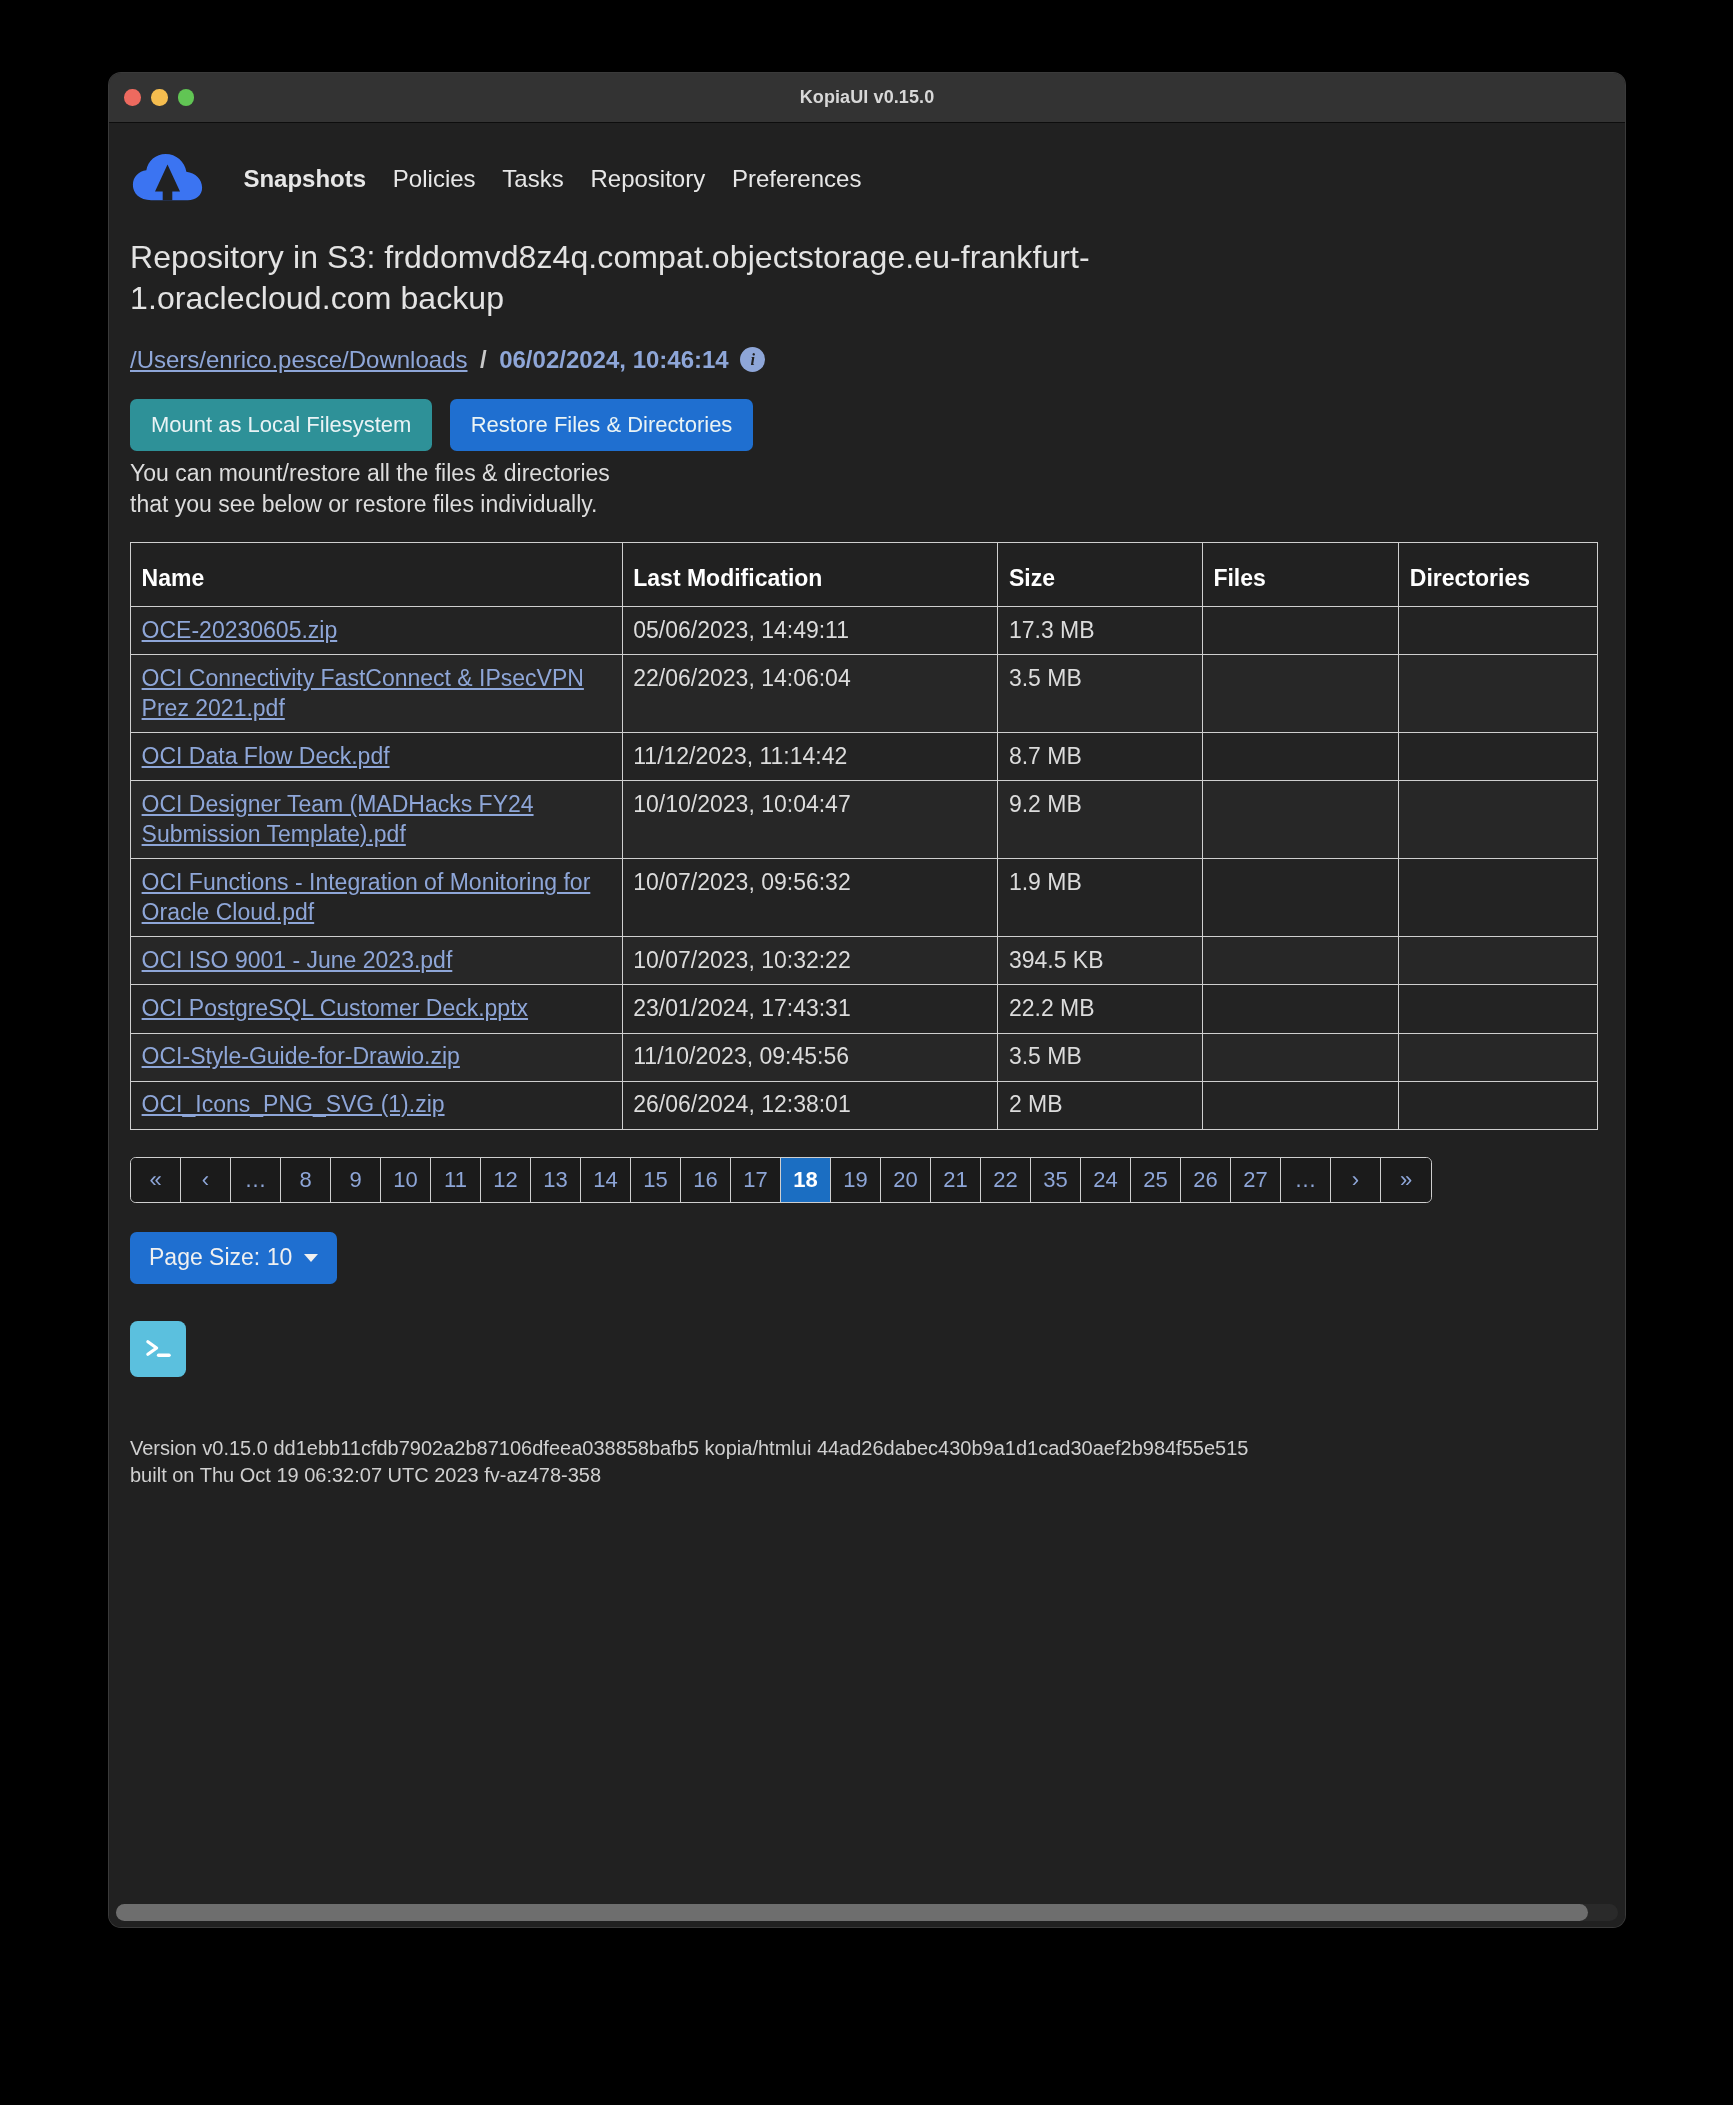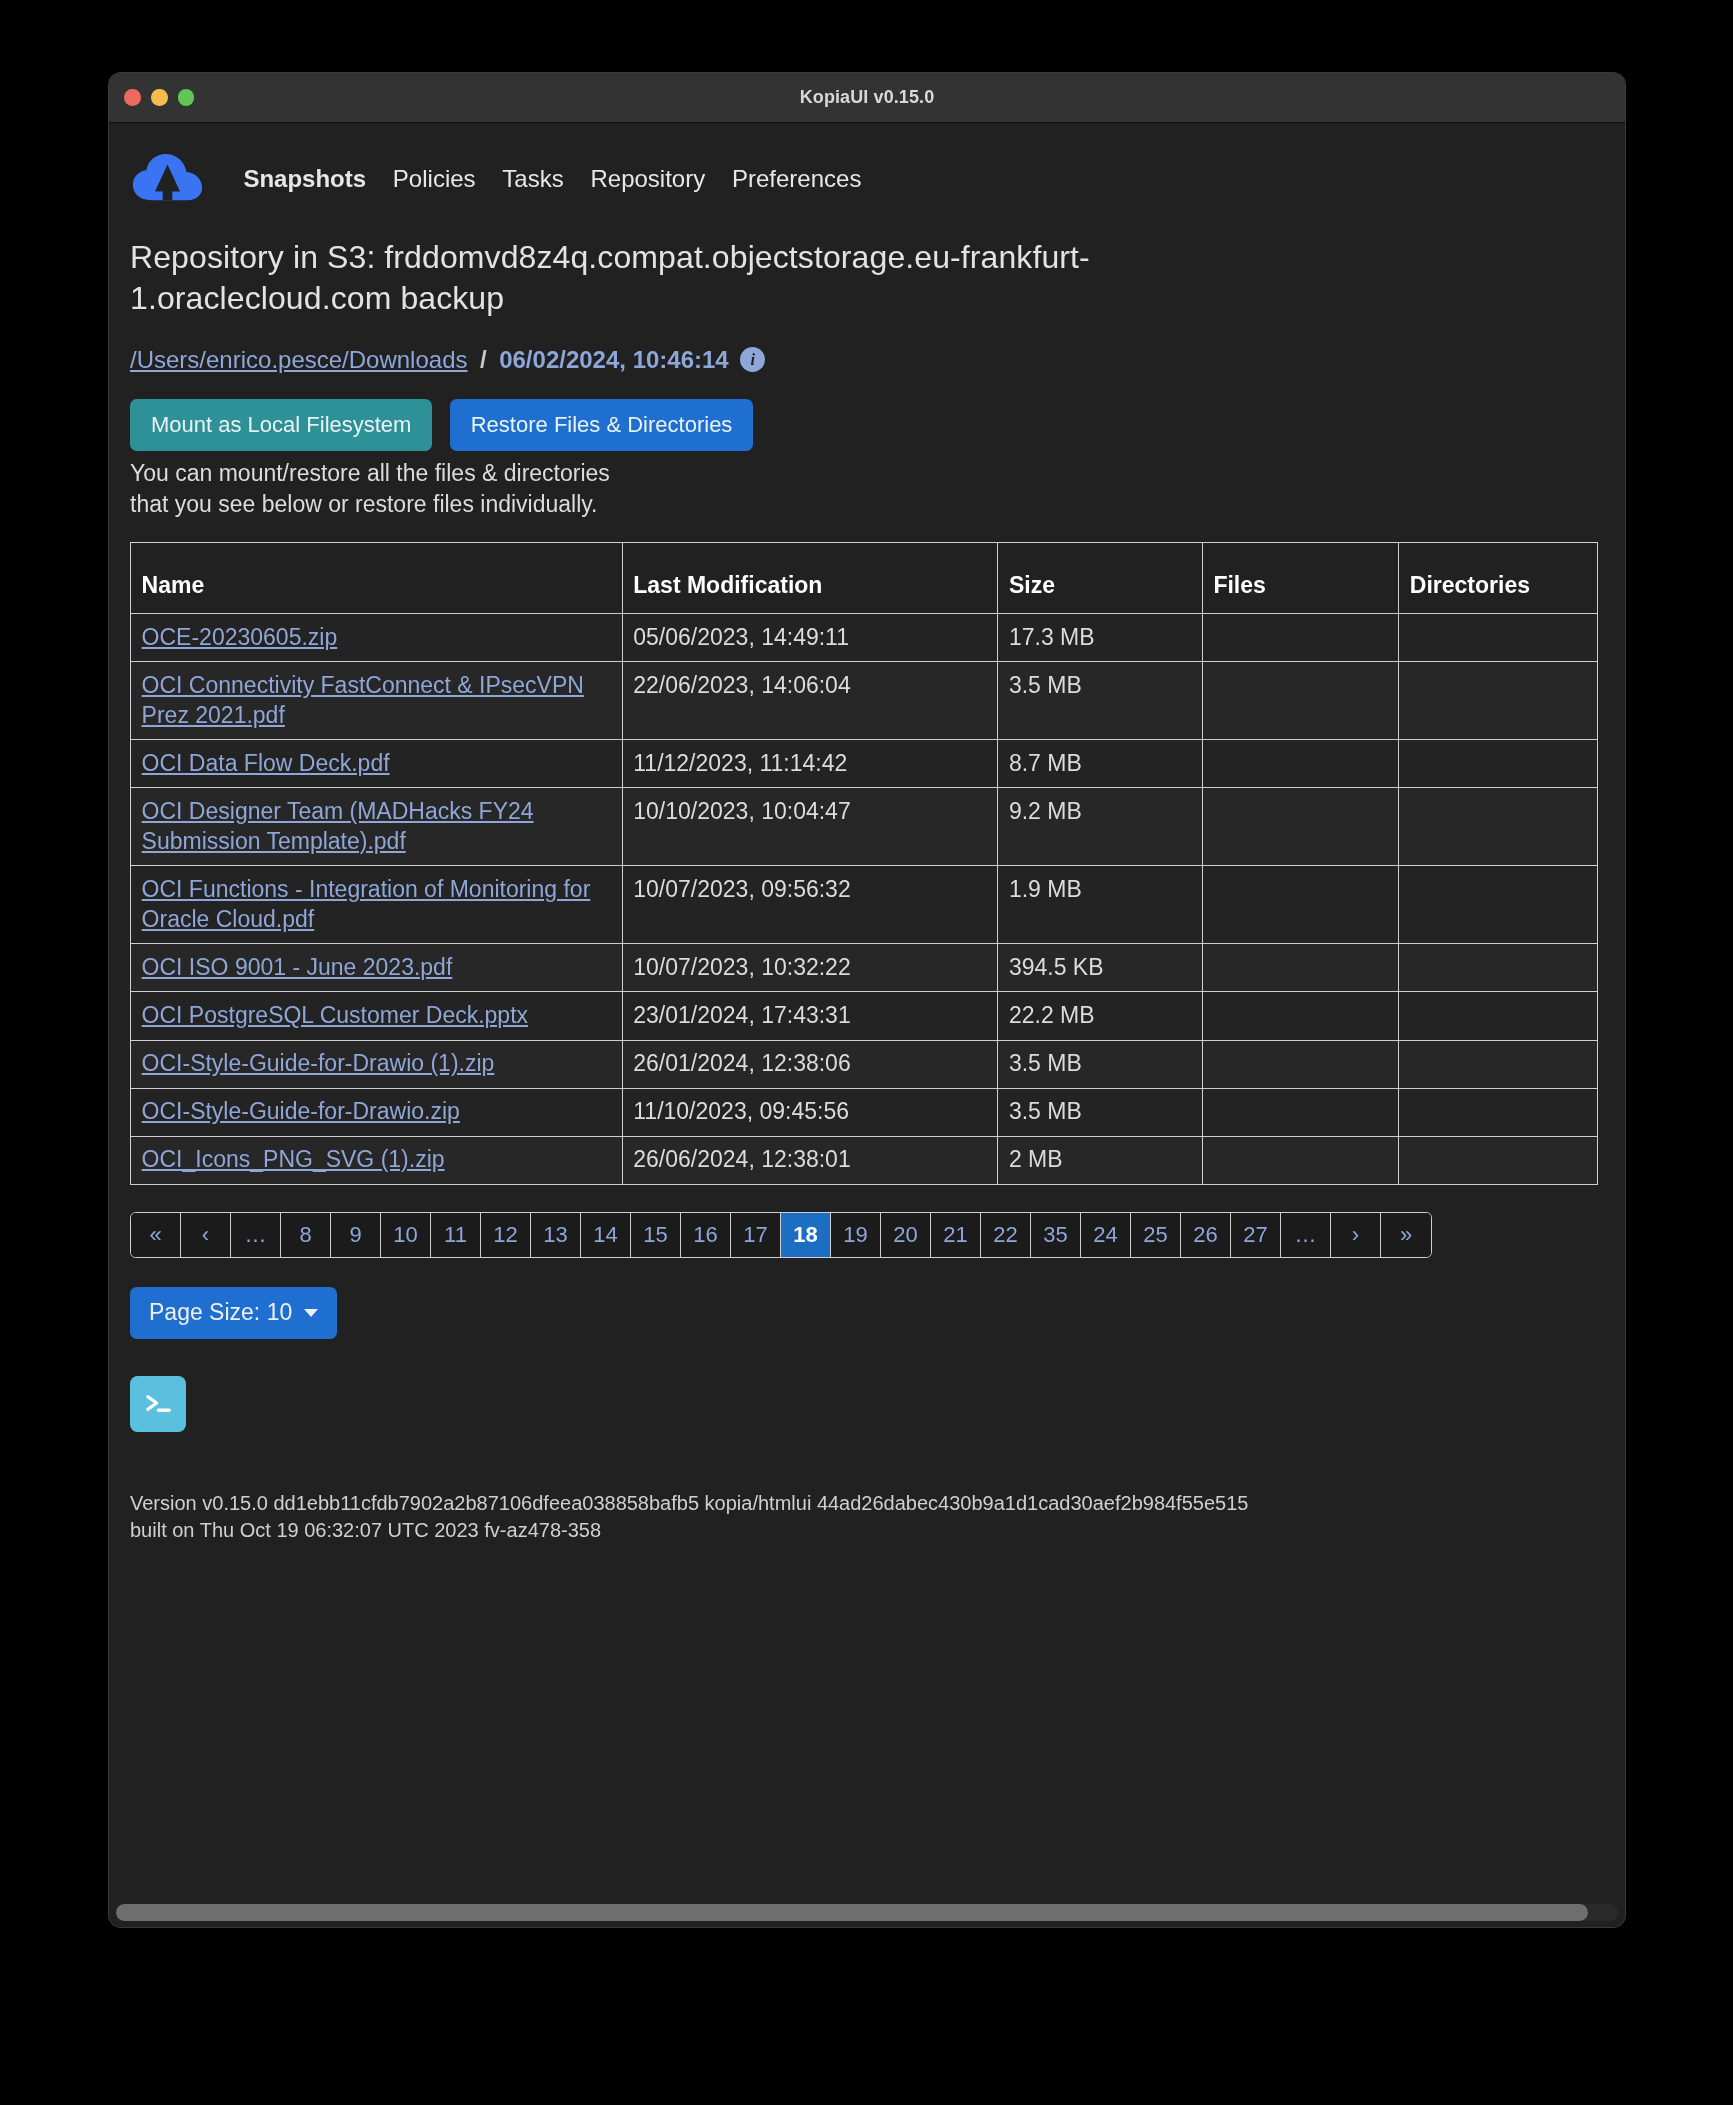--- a/index.html
+++ b/index.html
@@ -148,21 +148,21 @@
     padding: 8.6px 10.6px;
     text-align: left;
     vertical-align: top;
     font-size: 23px;
     line-height: 1.3;
   }
   #files-table th {
     color: #ffffff;
     font-weight: bold;
     background: #212121;
-    padding-top: 28px; padding-bottom: 12.5px;
+    padding-top: 21px; padding-bottom: 12.5px;
   }
   #files-table td { color: #dcdcdc; background: #272727; }
   #files-table tbody tr:nth-child(odd) td { background: #232323; }
   .col-name { width: 428px; }
   .col-mod  { width: 327px; }
   .col-size { width: 178px; }
   .col-files { width: 171px; }
   .col-dirs { width: 173px; }
   .file-link {
     color: #8ea6d8;
@@ -367,27 +367,20 @@
               <td><span class="file-link">OCI ISO 9001 - June 2023.pdf</span></td>
               <td>10/07/2023, 10:32:22</td>
               <td>394.5 KB</td>
               <td></td>
               <td></td>
             </tr>
             <tr>
               <td><span class="file-link">OCI PostgreSQL Customer Deck.pptx</span></td>
               <td>23/01/2024, 17:43:31</td>
               <td>22.2 MB</td>
-              <td></td>
-              <td></td>
-            </tr>
-            <tr>
-              <td><span class="file-link">OCI-Style-Guide-for-Drawio (1).zip</span></td>
-              <td>26/01/2024, 12:38:06</td>
-              <td>3.5 MB</td>
               <td></td>
               <td></td>
             </tr>
             <tr>
               <td><span class="file-link">OCI-Style-Guide-for-Drawio.zip</span></td>
               <td>11/10/2023, 09:45:56</td>
               <td>3.5 MB</td>
               <td></td>
               <td></td>
             </tr>

